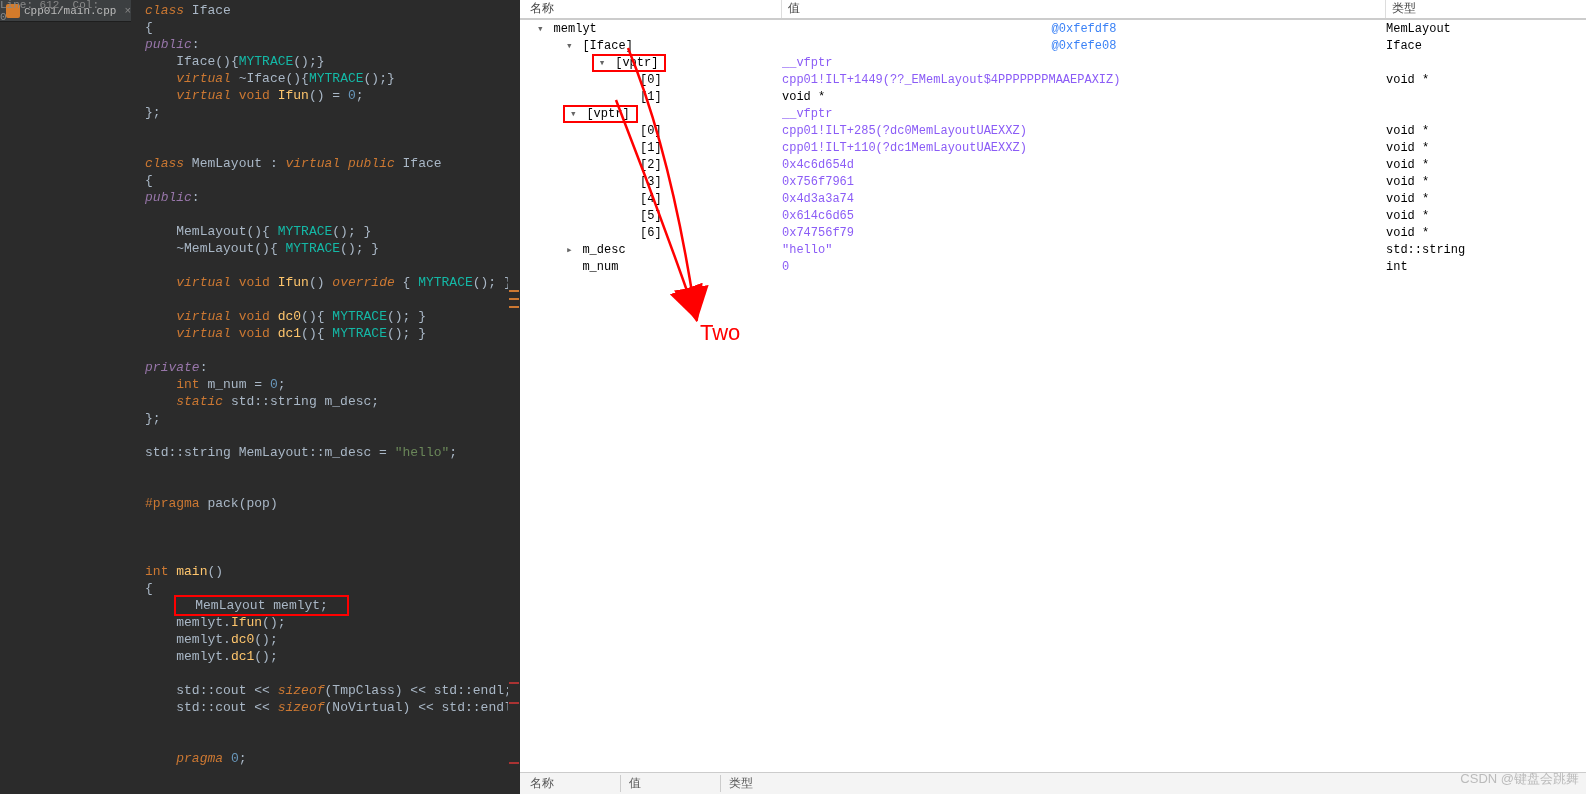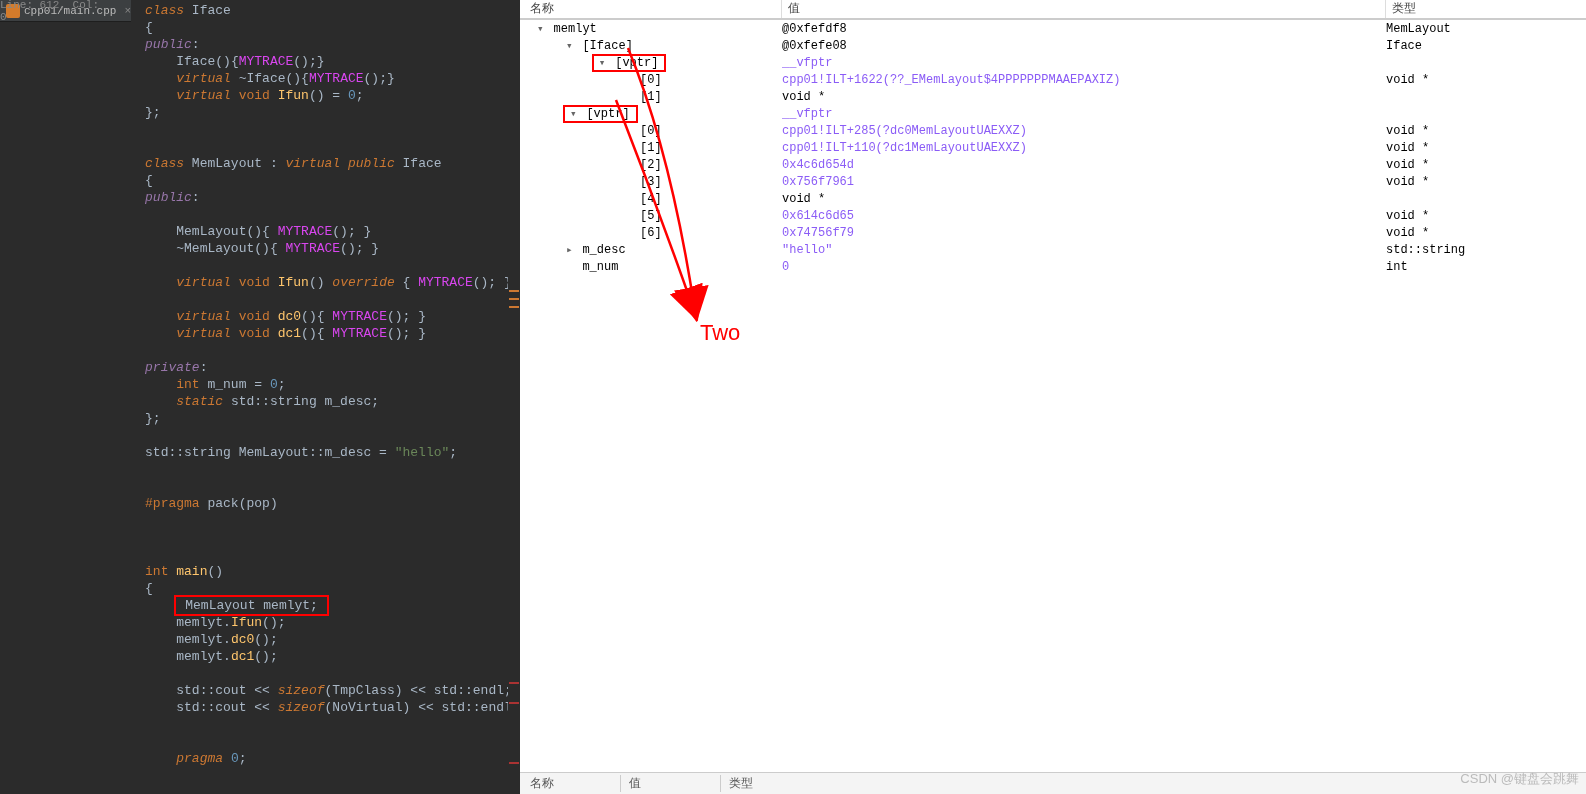--- a/index.html
+++ b/index.html
@@ -15,38 +15,38 @@
   .editor { flex:1; position:relative; padding:2px 0 0 14px; line-height:17px; color:#a9b7c6; overflow:hidden; }
   .editor pre { white-space:pre; font-family:inherit; font-size:13px; }
   .tok-key   { color:#cc7832; font-style:italic; }
   .tok-key2  { color:#cc7832; }
   .tok-type  { color:#a9b7c6; }
   .tok-fn    { color:#ffc66d; }
   .tok-pub   { color:#9876aa; font-style:italic; }
   .tok-num   { color:#6897bb; }
   .tok-str   { color:#6a8759; }
   .tok-op    { color:#a9b7c6; }
-  .tok-call  { color:#d946ef; }
+  .tok-call  { color:#14b8a6; }
   .tok-id    { color:#a9b7c6; }
   .tok-pre   { color:#cc7832; }
-  .box-red { border:2px solid #ff0000; display:inline-block; padding:0 9px; margin:-2px -2px; }
+  .box-red { border:2px solid #ff0000; display:inline-block; padding:0 19px; margin:-2px -2px; }
   .strip { position:absolute; right:0; top:22px; bottom:0; width:12px; background:#2b2b2b; }
   .mark { position:absolute; right:1px; width:10px; height:2px; background:#cc7832; }
 
   
   .right { flex:1; background:#ffffff; position:relative; display:flex; flex-direction:column; }
   .hdr { height:20px; background:#fff; border-bottom:2px solid #ccc; display:flex; font-size:12px; color:#444; }
   .hdr .c1 { width:262px; padding-left:10px; border-right:1px solid #ddd; }
   .hdr .c2 { flex:1; padding-left:6px; border-right:1px solid #ddd; }
   .hdr .c3 { width:200px; padding-left:6px; }
   .rows { flex:1; position:relative; }
   .row { display:flex; height:17px; align-items:center; font-size:12px; }
   .row .c1 { width:262px; overflow:hidden; white-space:nowrap; color:#000; display:flex; align-items:center; }
   .row .c2 { flex:1; color:#8b5cf6; white-space:nowrap; }
-  .row .c2.grey { color:#000000; }
+  .row .c2.grey { color:#3b82f6;text-align:center; }
   .row .c3 { width:200px; color:#000; }
   .chev { display:inline-block; width:12px; text-align:center; color:#666; font-size:11px; cursor:pointer; }
   .redbox { border:2px solid #ff0000; padding:0 6px 0 2px; display:inline-flex; align-items:center; height:18px; }
   .c1 span.lbl { white-space:pre; }
 
   
   .overlay { position:absolute; left:0; top:0; width:100%; height:360px; pointer-events:none; }
   .anno { fill:#ff0000; font-size:22px; font-family:Arial,Helvetica,sans-serif; }
 
   .watermark { position:absolute; right:7px; bottom:6px; color:#bbb; font-size:13px; font-family:Arial,sans-serif; }
@@ -165,21 +165,21 @@
           </div>
           <div class="c2">__vfptr</div>
           <div class="c3"></div>
         </div>
         <div class="row">
           <div class="c1">
             <span>&nbsp;&nbsp;&nbsp;&nbsp;&nbsp;&nbsp;&nbsp;&nbsp;&nbsp;&nbsp;&nbsp;&nbsp;&nbsp;&nbsp;</span>
             <span class="chev">&nbsp;</span>
             <span class="lbl"> [0]</span>
           </div>
-          <div class="c2">cpp01!ILT+1622(??_EMemLayout$4PPPPPPPMAAEPAXIZ)</div>
+          <div class="c2">cpp01!ILT+1449(??_EMemLayout$4PPPPPPPMAAEPAXIZ)</div>
           <div class="c3">void *</div>
         </div>
         <div class="row">
           <div class="c1">
             <span>&nbsp;&nbsp;&nbsp;&nbsp;&nbsp;&nbsp;&nbsp;&nbsp;&nbsp;&nbsp;&nbsp;&nbsp;&nbsp;&nbsp;</span>
             <span class="chev">&nbsp;</span>
             <span class="lbl"> [1]</span>
           </div>
           <div class="c3">void *</div>
         </div>
@@ -229,20 +229,21 @@
           </div>
           <div class="c2">0x756f7961</div>
           <div class="c3">void *</div>
         </div>
         <div class="row">
           <div class="c1">
             <span>&nbsp;&nbsp;&nbsp;&nbsp;&nbsp;&nbsp;&nbsp;&nbsp;&nbsp;&nbsp;&nbsp;&nbsp;&nbsp;&nbsp;</span>
             <span class="chev">&nbsp;</span>
             <span class="lbl"> [4]</span>
           </div>
+          <div class="c2">0x4d3a3a74</div>
           <div class="c3">void *</div>
         </div>
         <div class="row">
           <div class="c1">
             <span>&nbsp;&nbsp;&nbsp;&nbsp;&nbsp;&nbsp;&nbsp;&nbsp;&nbsp;&nbsp;&nbsp;&nbsp;&nbsp;&nbsp;</span>
             <span class="chev">&nbsp;</span>
             <span class="lbl"> [5]</span>
           </div>
           <div class="c2">0x614c6d65</div>
           <div class="c3">void *</div>

